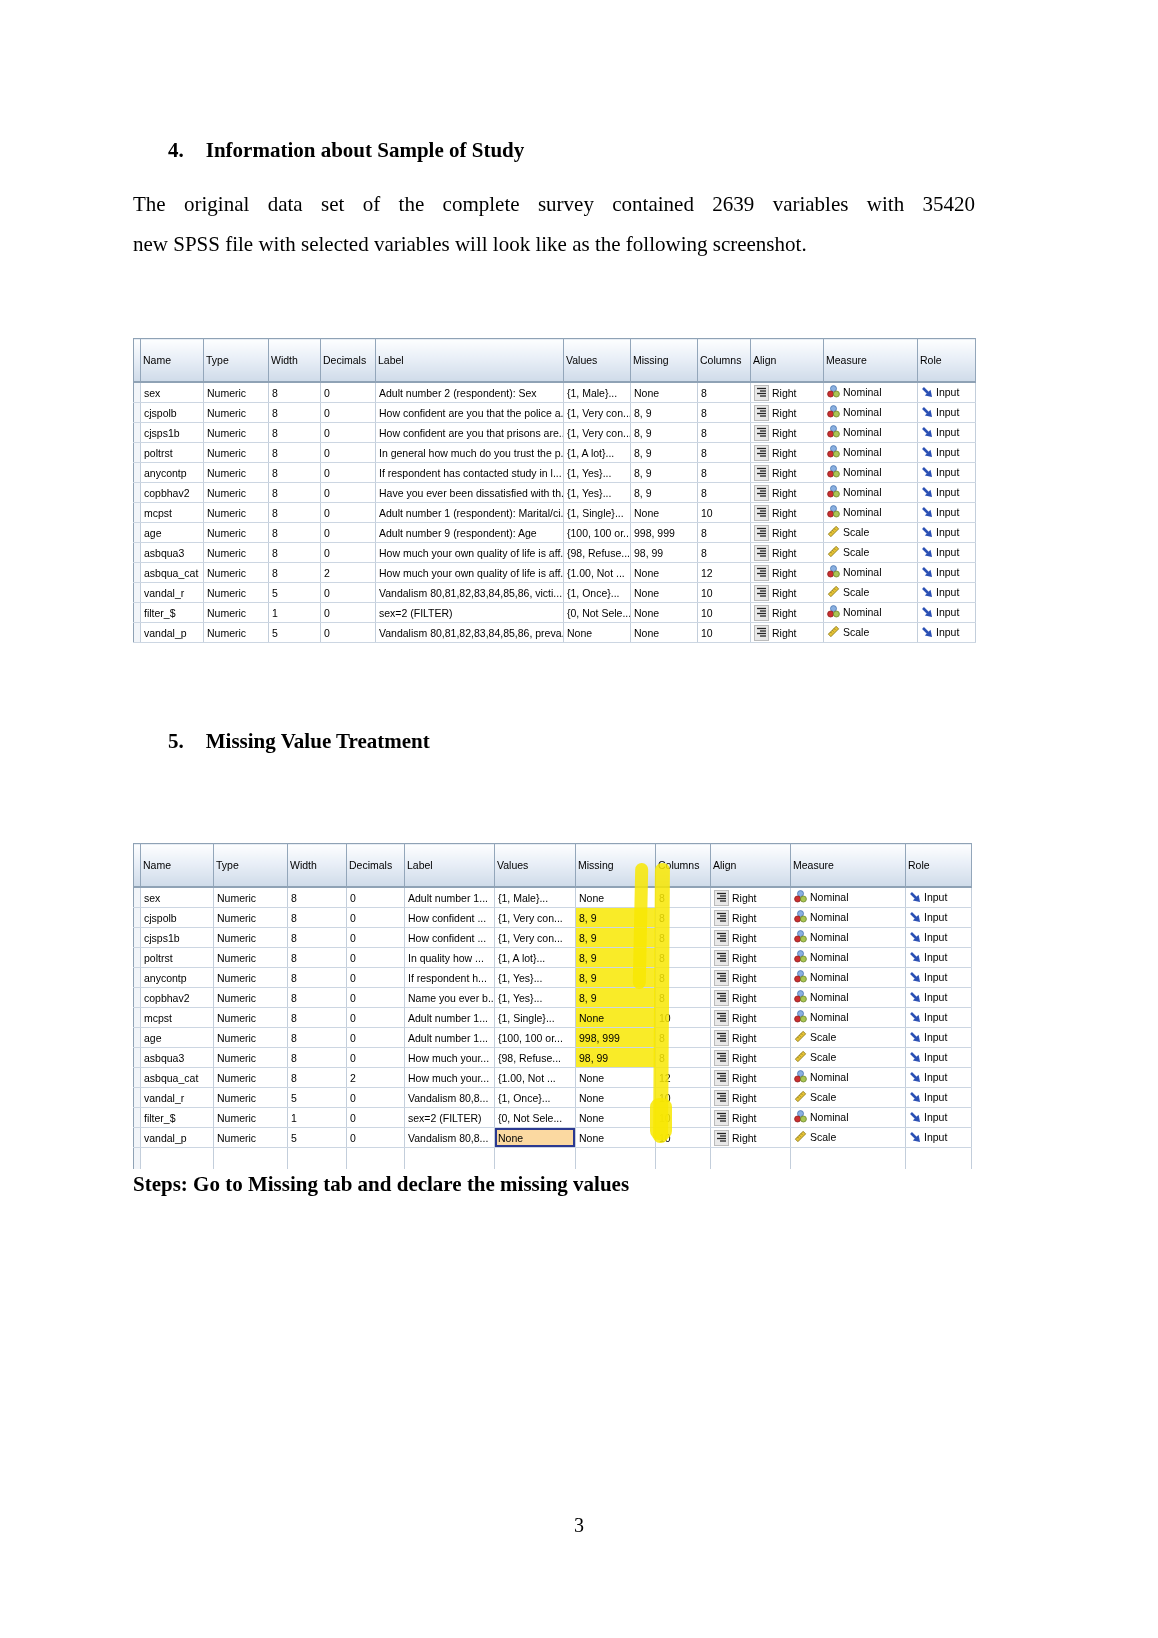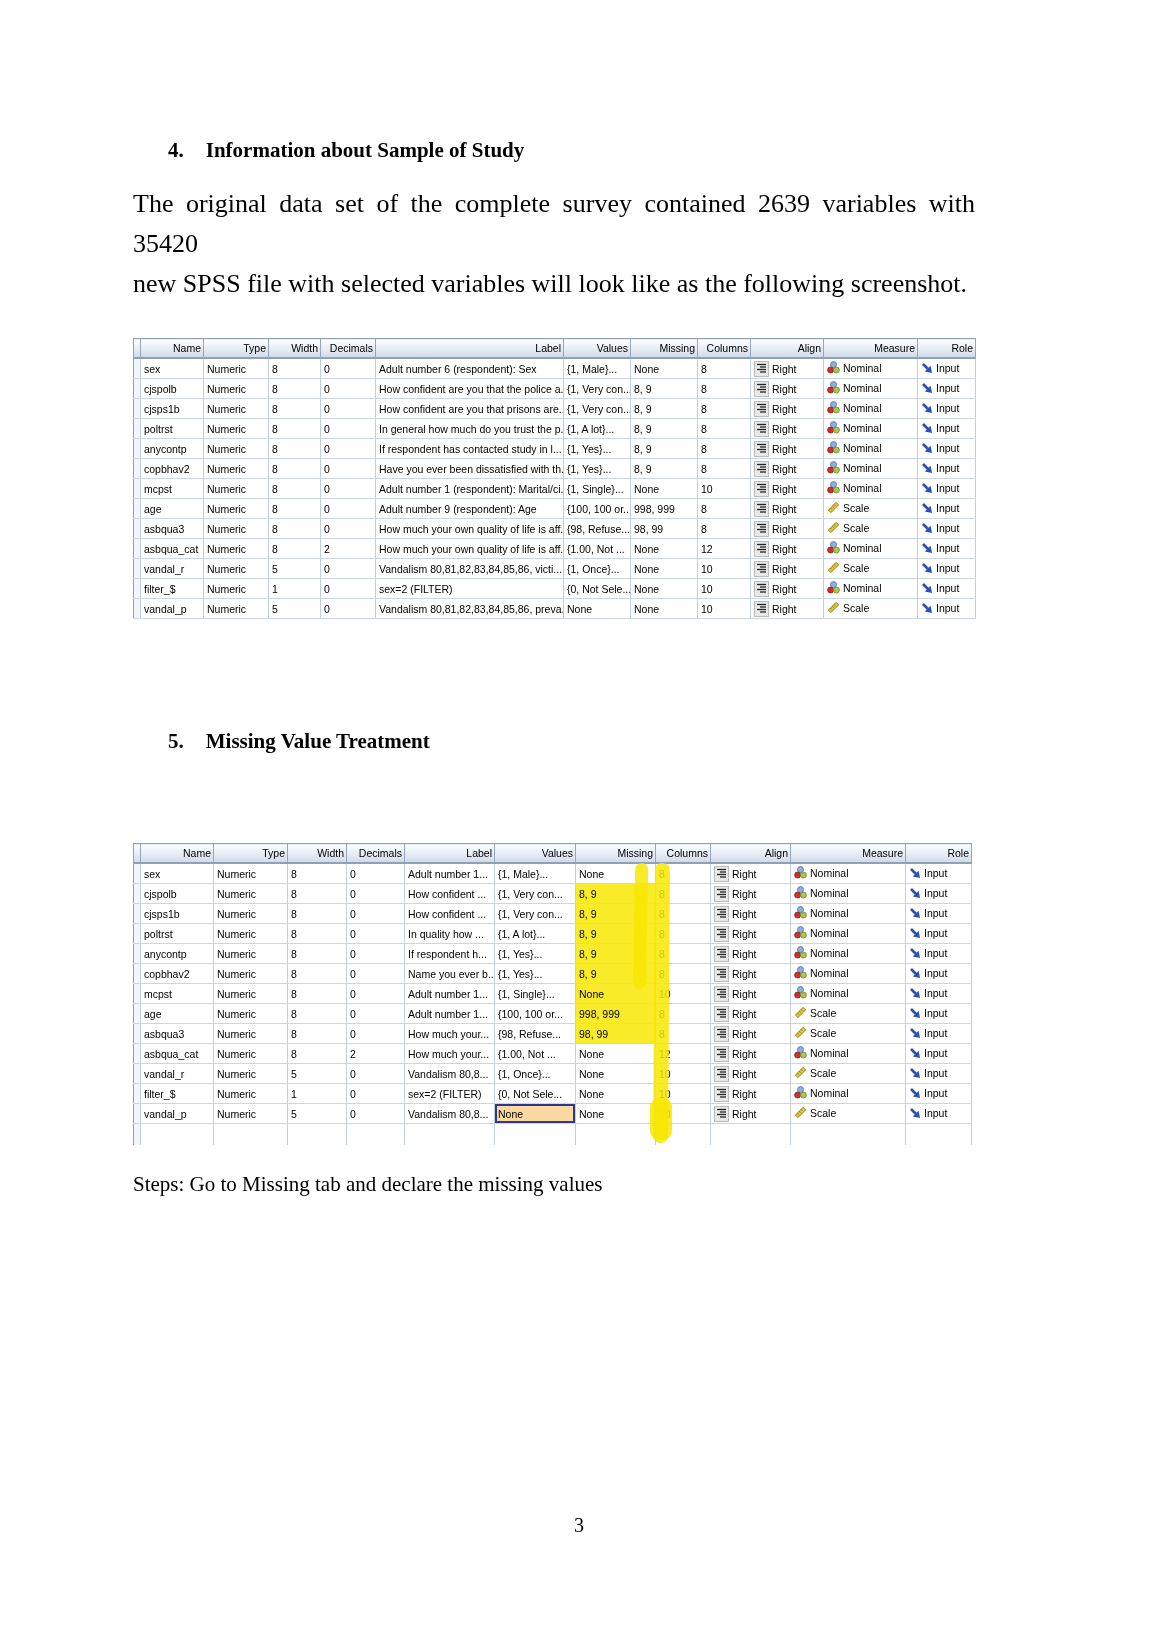--- a/index.html
+++ b/index.html
@@ -4,37 +4,37 @@
 <style>
   html,body{margin:0;padding:0;background:#ffffff;}
   #page{position:relative;width:1158px;height:1638px;background:#ffffff;overflow:hidden;
         font-family:"Liberation Serif", serif;color:#000;}
 
   
   .heading{position:absolute;left:168px;display:flex;font-weight:bold;font-size:21px;}
   .heading .num{margin-right:22px;}
   #h4{top:138px;}
   #h5{top:729px;}
-  .para{position:absolute;left:133px;width:842px;font-size:26px;line-height:40px;}
+  .para{position:absolute;left:133px;width:842px;font-size:21px;line-height:40px;}
   #para1{top:184px;}
   #para1 .jline{display:block;text-align:justify;text-align-last:justify;white-space:normal;}
   #para1 .lline{display:block;text-align:left;}
   #para2{top:788px;line-height:30px;}
-  #steps{position:absolute;left:133px;top:1172px;font-size:21px;font-weight:normal;text-align:right;}
+  #steps{position:absolute;left:133px;top:1172px;font-size:21px;font-weight:bold;text-align:right;}
   #pageno{position:absolute;left:0;top:1514px;width:100%;text-align:center;font-size:20px;}
 
   
   .spss{position:absolute;background:#fff;}
   #spss1{left:133px;top:338px;width:842px;}
   #spss2{left:133px;top:843px;width:838px;}
   .spss table{border-collapse:collapse;table-layout:fixed;width:100%;
       font-family:"Liberation Sans", sans-serif;font-size:10.5px;color:#000;}
   .spss table{border:1px solid #8fa2b5;}
   #spss2 table{border-bottom:none;}
-  .spss th{height:18px;padding:0 2px;text-align:right;font-weight:normal;
+  .spss th{height:18px;padding:12px 2px;text-align:left;font-weight:normal;
       background:linear-gradient(#fdfeff,#e9eff7 45%,#cfdbe9);
       border-right:1px solid #93a6ba;border-bottom:2px solid #8fa2b5;
       overflow:hidden;white-space:nowrap;}
   .spss td{height:19px;padding:0 3px;border-right:1px solid #c3cedb;border-bottom:1px solid #ccd6e2;
       overflow:hidden;white-space:nowrap;vertical-align:middle;}
   .spss td.gutter{padding:0;background:#f2f5f9;}
   .spss tr.empty td{border-bottom:none;height:21px;}
   .iconcell{display:inline-flex;align-items:center;gap:3px;}
   .iconcell svg{flex:none;}
   .alignbox{display:inline-block;background:#e8e8e8;border:1px solid #bbb;padding:1px;}
@@ -97,21 +97,21 @@
             <th>Role</th>
           </tr>
         </thead>
         <tbody>
           <tr>
             <td class="gutter"></td>
             <td>sex</td>
             <td>Numeric</td>
             <td>8</td>
             <td>0</td>
-            <td>Adult number 6 (respondent): Sex</td>
+            <td>Adult number 2 (respondent): Sex</td>
             <td>{1, Male}...</td>
             <td>None</td>
             <td>8</td>
             <td><span class="iconcell">
                 <span class="alignbox"><svg width="11" height="10" viewBox="0 0 11 10">
                     <g stroke="#222" stroke-width="1.3">
                       <line x1="1" y1="1.5" x2="10" y2="1.5"></line>
                       <line x1="4" y1="4" x2="10" y2="4"></line>
                       <line x1="1" y1="6.5" x2="10" y2="6.5"></line>
                       <line x1="4" y1="9" x2="10" y2="9"></line>

